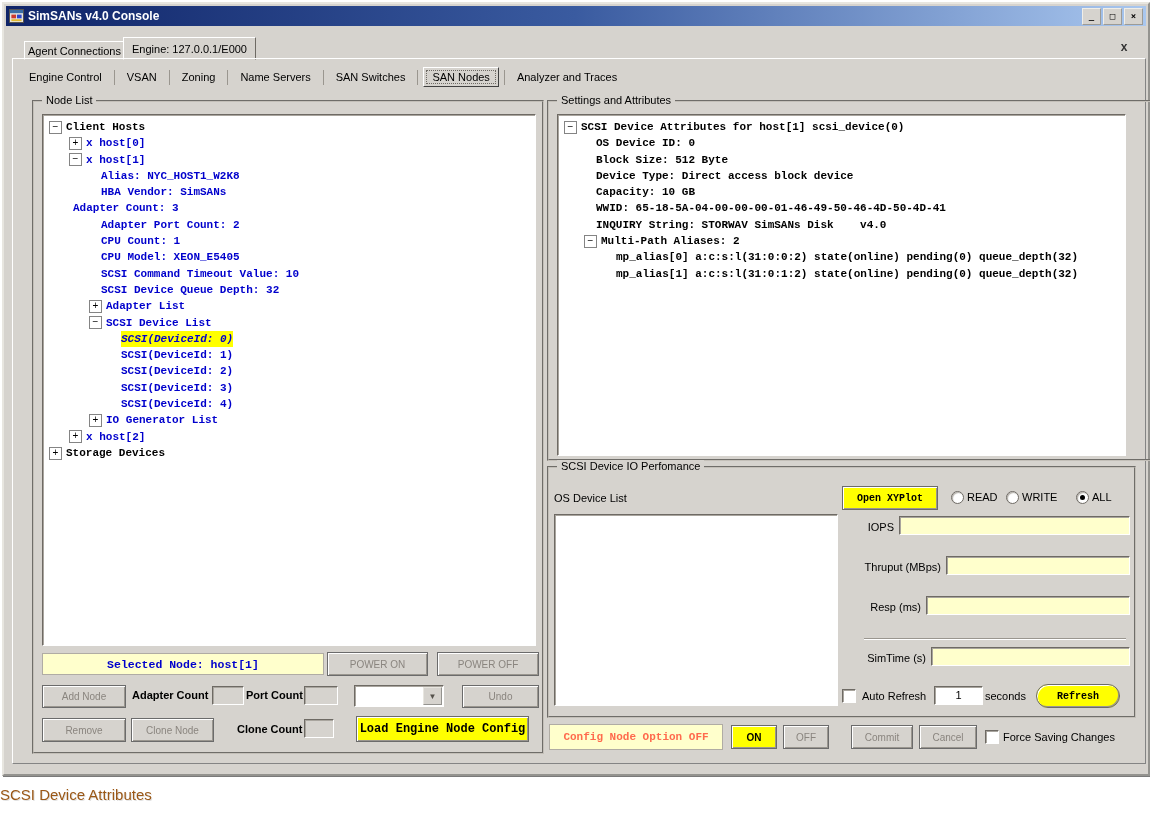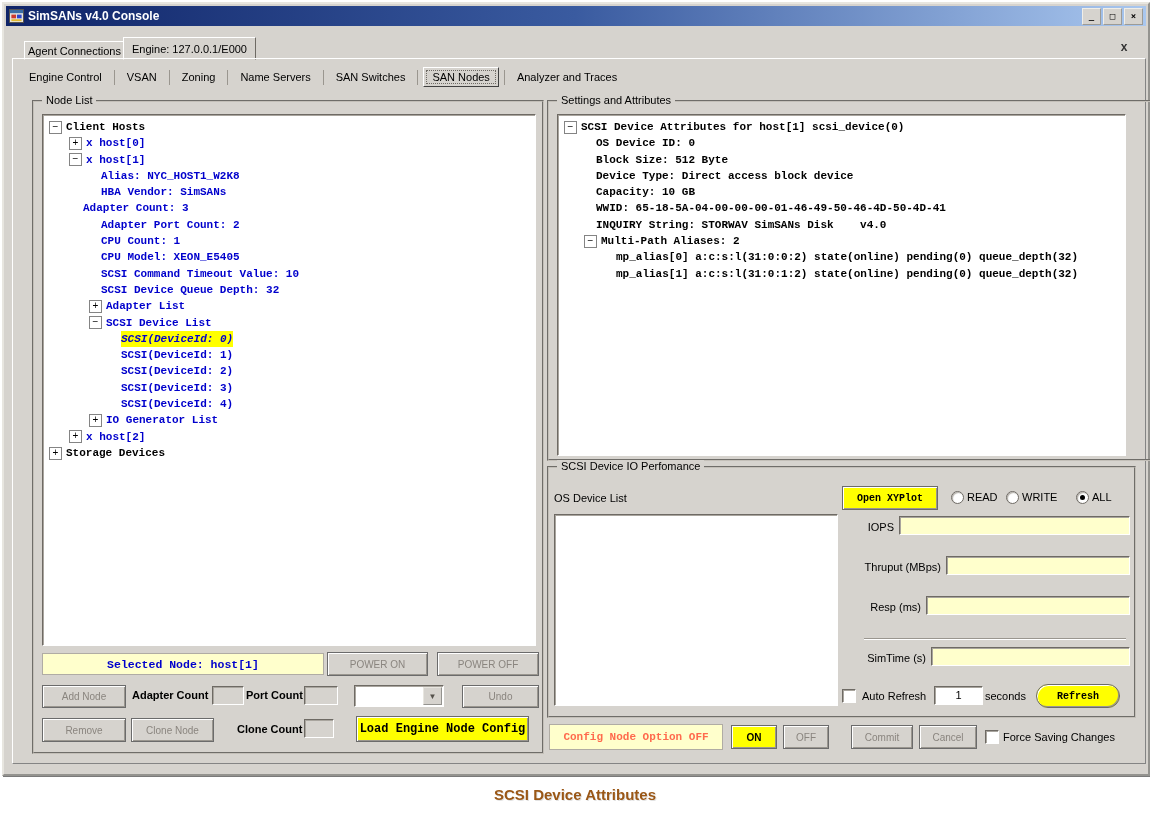--- a/index.html
+++ b/index.html
@@ -74,22 +74,22 @@
   .checkbox{position:absolute;width:12px;height:12px;background:#fff;
             border:1px solid;border-color:#6e6a64 #fff #fff #6e6a64;box-shadow:inset 1px 1px 0 #a9a59e;}
   
   .combo{position:absolute;background:#fff;border:1px solid;border-color:#6e6a64 #fff #fff #6e6a64;
          box-shadow:inset 1px 1px 0 #a9a59e;}
   .combo .arrow{position:absolute;right:1px;top:1px;bottom:1px;width:17px;background:#d6d3ce;
          border:1px outset #e8e6e0;display:flex;align-items:center;justify-content:center;
          font-size:8px;color:#55514b;}
   .hsep{position:absolute;height:1px;background:#9a968f;box-shadow:0 1px 0 #fff;}
   
-  .caption{position:absolute;left:0;top:786px;width:100%;text-align:center;
-           font-size:15px;font-weight:bold;color:#9a5716;text-shadow:1px 1px 0 #e2e2e2;}
+  .caption{position:absolute;left:0;top:786px;width:100%;
+           font-size:15px;font-weight:normal;color:#9a5716;text-shadow:1px 1px 0 #e2e2e2;}
   
   .app-icon{width:15px;height:14px;flex:0 0 auto;}
 </style>
 </head>
 <body>
 
 <div class="page">
   <div class="window">
 
     <div class="titlebar">
@@ -130,21 +130,21 @@
       </div>
 
     <div class="groupbox" style="left:28px;top:96px;width:508px;height:650px;">
       <span class="gb-title">Node List</span>
       <div class="tree sunken" id="node-tree" style="left:8px;top:12px;width:492px;height:526px;">
           <div class="tree-row" style="padding-left: 6px;"><span class="tree-exp">−</span><span class="tree-label black">Client Hosts</span></div>
           <div class="tree-row" style="padding-left: 26px;"><span class="tree-exp">+</span><span class="tree-label blue">x host[0]</span></div>
           <div class="tree-row" style="padding-left: 26px;"><span class="tree-exp">−</span><span class="tree-label blue">x host[1]</span></div>
           <div class="tree-row" style="padding-left: 58px;"><span class="tree-label blue">Alias: NYC_HOST1_W2K8</span></div>
           <div class="tree-row" style="padding-left: 58px;"><span class="tree-label blue">HBA Vendor: SimSANs</span></div>
-          <div class="tree-row" style="padding-left: 40px;"><span class="tree-label blue">Adapter Count: 3</span></div>
+          <div class="tree-row" style="padding-left: 30px;"><span class="tree-label blue">Adapter Count: 3</span></div>
           <div class="tree-row" style="padding-left: 58px;"><span class="tree-label blue">Adapter Port Count: 2</span></div>
           <div class="tree-row" style="padding-left: 58px;"><span class="tree-label blue">CPU Count: 1</span></div>
           <div class="tree-row" style="padding-left: 58px;"><span class="tree-label blue">CPU Model: XEON_E5405</span></div>
           <div class="tree-row" style="padding-left: 58px;"><span class="tree-label blue">SCSI Command Timeout Value: 10</span></div>
           <div class="tree-row" style="padding-left: 58px;"><span class="tree-label blue">SCSI Device Queue Depth: 32</span></div>
           <div class="tree-row" style="padding-left: 46px;"><span class="tree-exp">+</span><span class="tree-label blue">Adapter List</span></div>
           <div class="tree-row" style="padding-left: 46px;"><span class="tree-exp">−</span><span class="tree-label blue">SCSI Device List</span></div>
           <div class="tree-row" style="padding-left: 78px;"><span class="tree-label blue selhl">SCSI(DeviceId: 0)</span></div>
           <div class="tree-row" style="padding-left: 78px;"><span class="tree-label blue">SCSI(DeviceId: 1)</span></div>
           <div class="tree-row" style="padding-left: 78px;"><span class="tree-label blue">SCSI(DeviceId: 2)</span></div>

